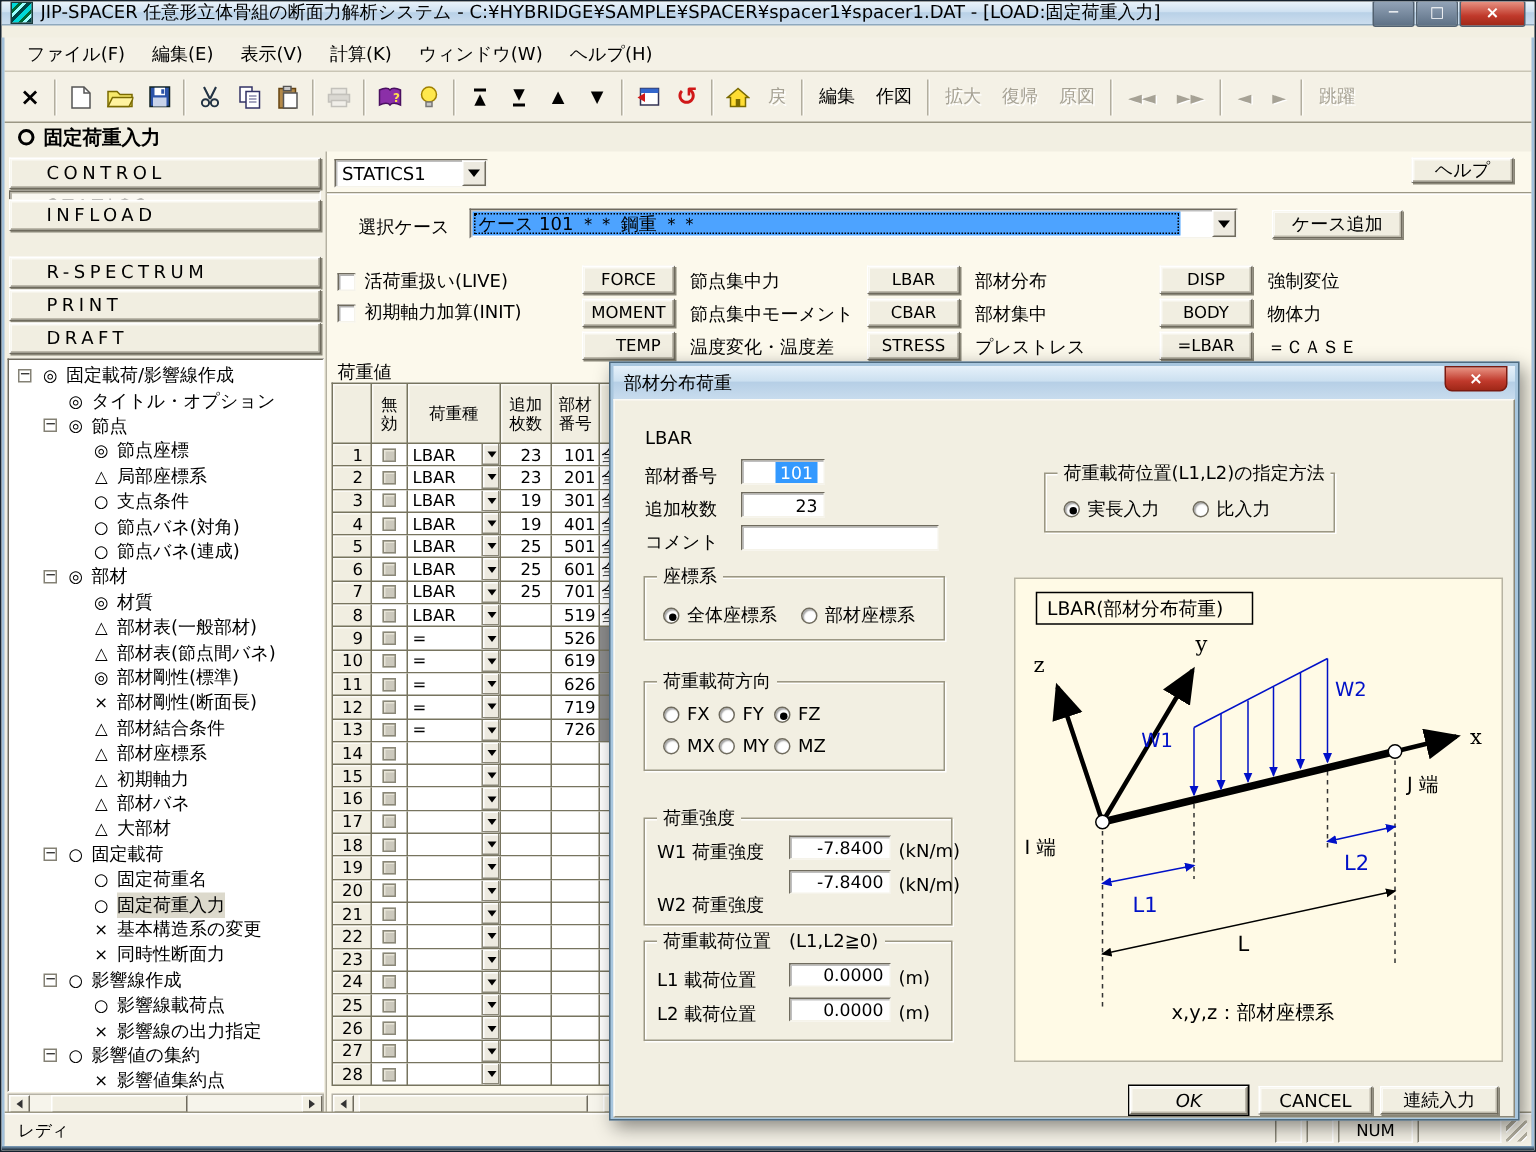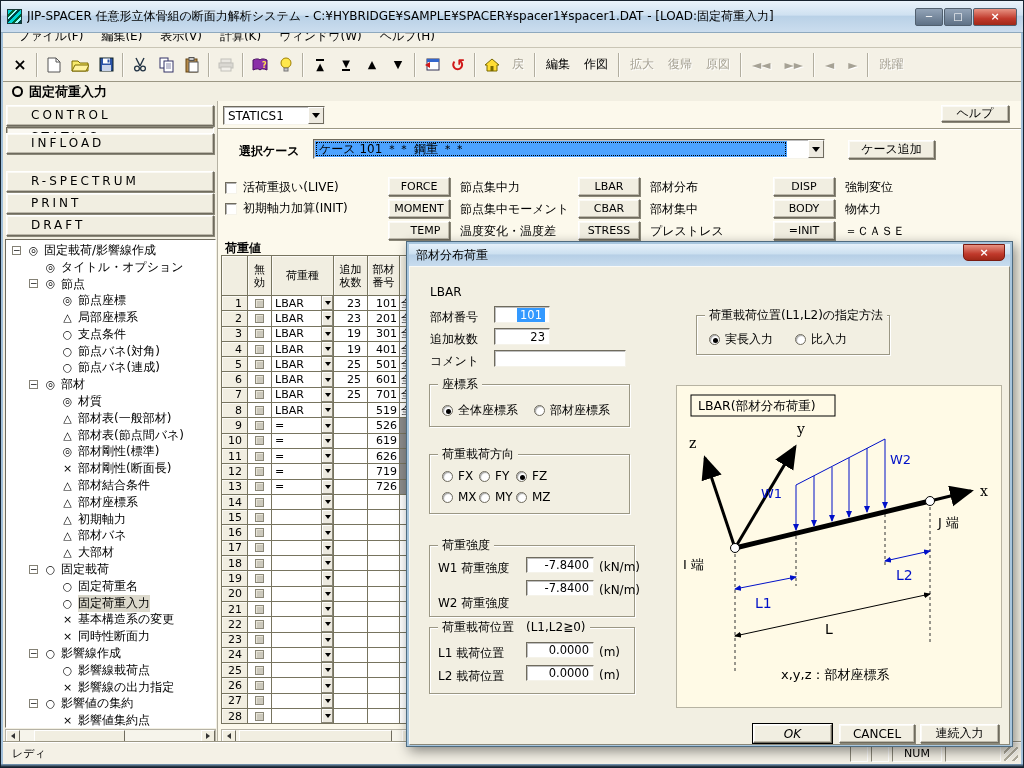--- a/index.html
+++ b/index.html
@@ -1,21 +1,21 @@
 <!DOCTYPE html>
 <html><head>
 <meta charset="utf-8">
 <style>
   * { box-sizing: border-box; margin: 0; padding: 0; }
   html,body { width:1024px; height:768px; }
   body { font-family:"DejaVu Sans", sans-serif; font-size:12px; color:#000; background:#10202E; position:relative; overflow:hidden; cursor:default; }
   .window { position:absolute; inset:0; background:#F2EFE2; border:1px solid #16222E; overflow:hidden; }
 
   
-  .titlebar { position:absolute; left:0; top:0; right:0; height:32px; background:linear-gradient(#EAF3FB,#CFE1F1 45%,#B9D1E7 50%,#CBDDEE); border-bottom:1px solid #8FA9BE; display:flex; align-items:center; padding:0 6px; z-index:46; }
+  .titlebar { position:absolute; left:0; top:0; right:0; height:16px; background:linear-gradient(#EAF3FB,#CFE1F1 45%,#B9D1E7 50%,#CBDDEE); border-bottom:1px solid #8FA9BE; display:flex; align-items:center; padding:0 6px; z-index:46; }
   .app-icon { width:15px; height:15px; margin-right:5px; border:1px solid #1a3a3a; background:repeating-linear-gradient(135deg,#00D8D8 0 3px,#063 3px 5px,#9FF 5px 7px,#044 7px 9px); }
   .title-text { font-size:12px; white-space:nowrap; overflow:hidden; }
   .win-controls { margin-left:auto; display:flex; }
   .wbtn { width:28px; height:18px; margin-left:1px; border:1px solid #51606F; border-radius:2px; background:linear-gradient(#93A4B8,#5E7186); color:#fff; font-size:10px; line-height:16px; text-align:center; }
   .wbtn.close { width:44px; background:linear-gradient(#E89383,#C0392B 60%,#A02818); font-size:11px; font-weight:bold; }
 
   
   .menubar { position:absolute; left:2px; right:2px; top:24px; height:23px; background:#F4F1E6; border-bottom:1px solid #C9C5B5; display:flex; align-items:center; padding-left:6px; z-index:6; }
   .menu-item { padding:2px 9px; }
   .toolbar { position:absolute; left:2px; right:2px; top:47px; height:34px; background:#F4F1E6; border-bottom:1px solid #9B9784; display:flex; align-items:center; padding-left:4px; z-index:6; }
@@ -63,21 +63,21 @@
 
   .push { background:#F1EEE1; border:1px solid; border-color:#FFFFFF #6F6B5E #6F6B5E #FFFFFF; box-shadow:inset -1px -1px 0 #BDB9AB, inset 1px 1px 0 #FBFAF5, 1px 1px 0 #8A8778; display:flex; align-items:center; justify-content:center; font-size:12px; position:absolute; }
   .push.default { box-shadow:inset -1px -1px 0 #BDB9AB, inset 1px 1px 0 #FBFAF5, 0 0 0 1px #000;font-style:italic; }
   .mini-btn { position:absolute; width:62px; height:19px; background:#F1EEE1; border:1px solid; border-color:#FFF #6F6B5E #6F6B5E #FFF; box-shadow:inset -1px -1px 0 #BDB9AB, inset 1px 1px 0 #FBFAF5, 1px 1px 0 #8A8778; font-size:11px; display:flex; align-items:center; justify-content:center; }
   .mini-lab { position:absolute; font-size:12px; white-space:nowrap; }
 
   .cb-row { position:absolute; display:flex; align-items:center; }
   .cb { width:12px; height:12px; background:#fff; border:1px solid; border-color:#6F6B5E #F5F3EA #F5F3EA #6F6B5E; box-shadow:inset 1px 1px 0 rgba(0,0,0,.3); margin-right:6px; flex:none; }
   .cb-lab { font-size:12px; }
 
-  .sec-label { position:absolute; font-size:12px;font-weight:bold; }
+  .sec-label { position:absolute; font-size:12px; }
 
   
   .tbl { position:absolute; left:218px; top:154px; width:193px; border-top:1px solid #77745F; border-left:1px solid #77745F; background:#fff; }
   .t-head, .trow { display:flex; }
   .tc { border-right:1px solid #77745F; border-bottom:1px solid #77745F; font-size:11px; display:flex; align-items:center; overflow:hidden; flex:none; }
   .th { background:#F1EEE1; justify-content:center; height:40px; text-align:center; box-shadow:inset 1px 1px 0 #FBFAF5; }
   .vwrap { width:13px; word-break:break-all; line-height:13px; }
   .vwrap2 { width:24px; word-break:break-all; line-height:13px; }
   .trow { height:15.3px; }
   .trow .tc { background:#fff; }
@@ -462,21 +462,21 @@
         <div class="mini-btn" style="left: 575px; top: 76px;">LBAR</div>
         <span class="mini-lab" style="left: 647px; top: 78px;">部材分布</span>
         <div class="mini-btn" style="left: 575px; top: 98px;">CBAR</div>
         <span class="mini-lab" style="left: 647px; top: 100px;">部材集中</span>
         <div class="mini-btn" style="left: 575px; top: 120px;">STRESS</div>
         <span class="mini-lab" style="left: 647px; top: 122px;">プレストレス</span>
         <div class="mini-btn" style="left: 770px; top: 76px;">DISP</div>
         <span class="mini-lab" style="left: 842px; top: 78px;">強制変位</span>
         <div class="mini-btn" style="left: 770px; top: 98px;">BODY</div>
         <span class="mini-lab" style="left: 842px; top: 100px;">物体力</span>
-        <div class="mini-btn" style="left: 770px; top: 120px;">=INIT</div>
+        <div class="mini-btn" style="left: 770px; top: 120px;">=LBAR</div>
         <span class="mini-lab" style="left: 842px; top: 122px;">＝ＣＡＳＥ</span>
       </div>
 
     <span class="sec-label" style="left:222px; top:139px;">荷重値</span>
     <div class="tbl">
       <div class="t-head">
         <div class="tc th t-num"></div>
         <div class="tc th t-off">
             <span class="vwrap">無効</span>
           </div>

